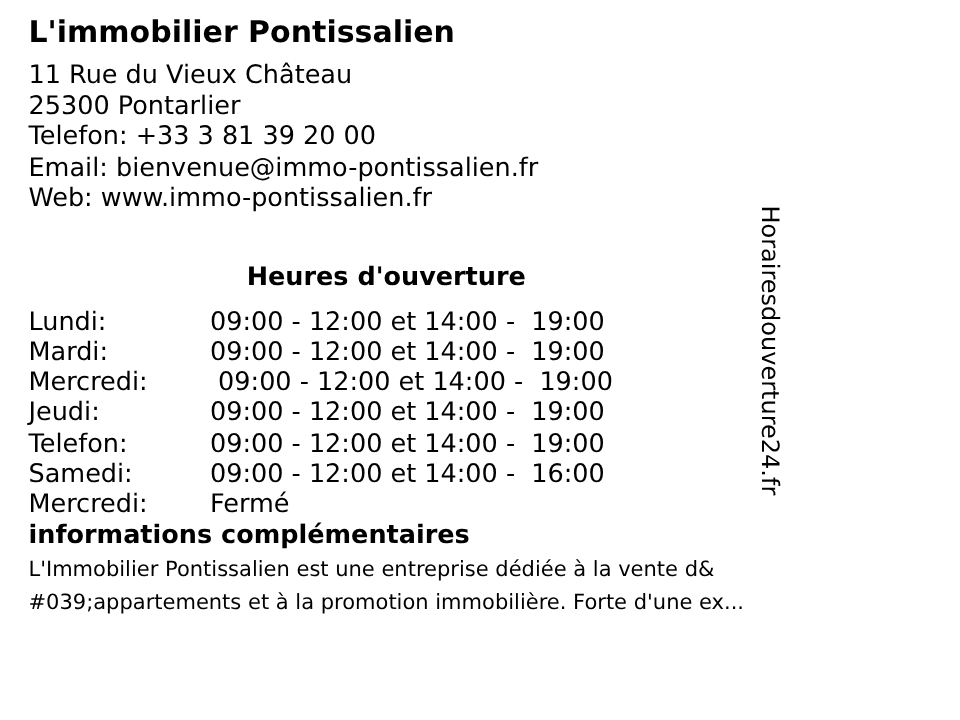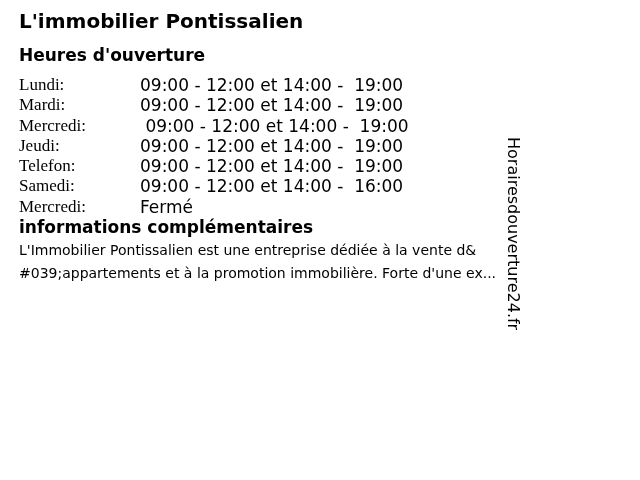--- a/index.html
+++ b/index.html
@@ -26,35 +26,35 @@
     line-height: 24px;
     font-weight: bold;
     margin: 0;
   }
   .contact {
     margin-top: 7px;
     font-size: 17px;
     line-height: 20.5px;
   }
   .section-heading {
-    margin-top: 12px;
+    margin-top: 32px;
     font-size: 17px;
     line-height: 21px;
     font-weight: bold;
+    text-align: center;
   }
   .hours-table {
     margin-top: 9px;
     font-size: 17px;
     line-height: 20.3px;
   }
   .hours-row .day {
     display: inline-block;
     width: 121px;
     vertical-align: top;
-    font-family: Liberation Serif, serif;
   }
   .hours-row .times {
     white-space: pre;
   }
   .info-heading {
     margin-top: 0;
     font-size: 17px;
     line-height: 21px;
     font-weight: bold;
   }
@@ -78,20 +78,27 @@
   }
 </style>
 </head>
 <body>
 
 <div class="page">
   <div class="content">
 
     <h1 class="business-name">L'immobilier Pontissalien</h1>
 
+    <div class="contact">
+      <div>11 Rue du Vieux Château</div>
+      <div>25300 Pontarlier</div>
+      <div>Telefon: +33 3 81 39 20 00</div>
+      <div>Email: bienvenue@immo-pontissalien.fr</div>
+      <div>Web: www.immo-pontissalien.fr</div>
+    </div>
 
     <div class="section-heading">Heures d'ouverture</div>
 
     <div class="hours-table">
       <div class="hours-row">
         <span class="day">Lundi:</span><span class="times">09:00 - 12:00 et 14:00 -  19:00</span>
       </div>
       <div class="hours-row">
         <span class="day">Mardi:</span><span class="times">09:00 - 12:00 et 14:00 -  19:00</span>
       </div>

